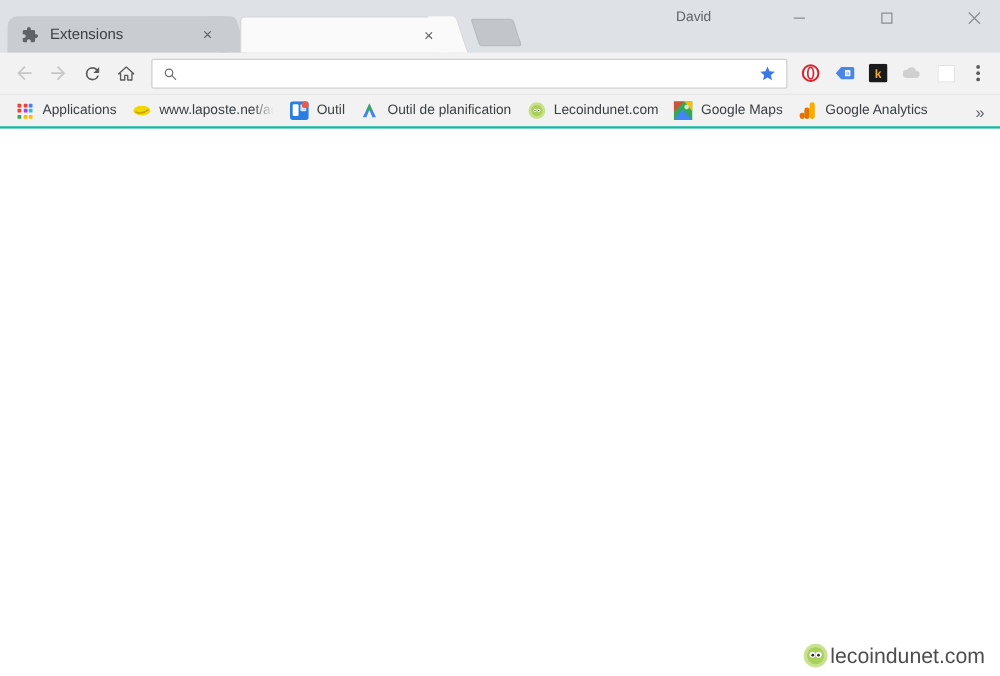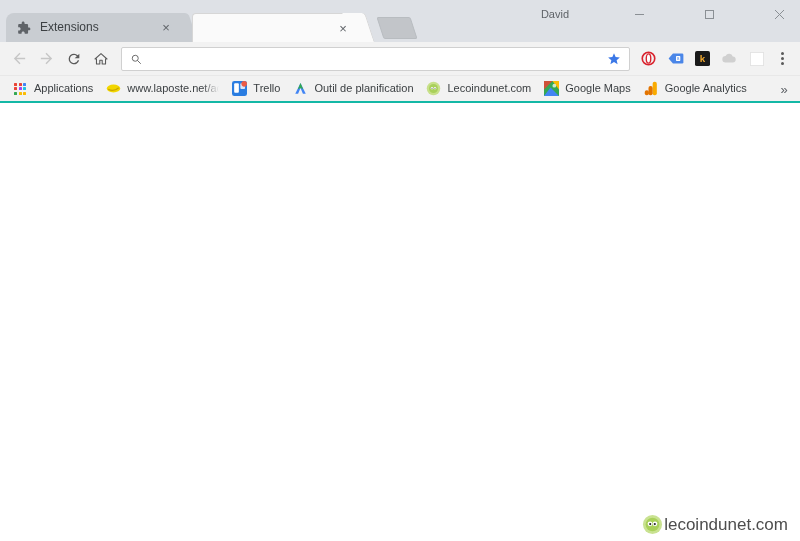--- a/index.html
+++ b/index.html
@@ -51,21 +51,21 @@
     align-items: center;
     box-sizing: border-box;
     padding: 0 8px 0 10px;
     border-top-left-radius: 3px;
     border-top-right-radius: 3px;
   }
   .tab-skew-wrap {
     position: relative;
     z-index: 2;
     display: flex;
-    align-items: flex-end;
+    align-items: center;
   }
   
   .tab-active {
     width: 176px;
     background: #c9cdd2;
     border-top-left-radius: 8px;
     position: relative;
     margin-left: 0;
   }
   .tab-active::after {
@@ -527,21 +527,21 @@
 
     <div class="bm">
       <span class="bm-icon">
         <svg width="15" height="15" viewBox="0 0 16 16" aria-hidden="true">
           <rect x="0" y="0" width="16" height="16" rx="2.5" fill="#2a7de1"></rect>
           <rect x="2.3" y="2.5" width="5" height="10" rx="1" fill="#ffffff"></rect>
           <rect x="8.9" y="2.5" width="5" height="6" rx="1" fill="#d7e6fb"></rect>
           <circle cx="13" cy="3" r="3" fill="#eb5a46"></circle>
         </svg>
       </span>
-      <span class="bm-label">Trello</span>
+      <span class="bm-label">Outil</span>
     </div>
 
     <div class="bm">
       <span class="bm-icon">
         <svg width="15" height="15" viewBox="0 0 20 20" aria-hidden="true">
           <path d="M10 2.5 L17 17 H13.2 L10 9.2 L6.8 17 H3 Z" fill="#4285f4"></path>
           <path d="M10 2.5 L13.6 11 L10 9.2 L6.4 11 Z" fill="#34a853"></path>
         </svg>
       </span>
       <span class="bm-label">Outil de planification</span>

